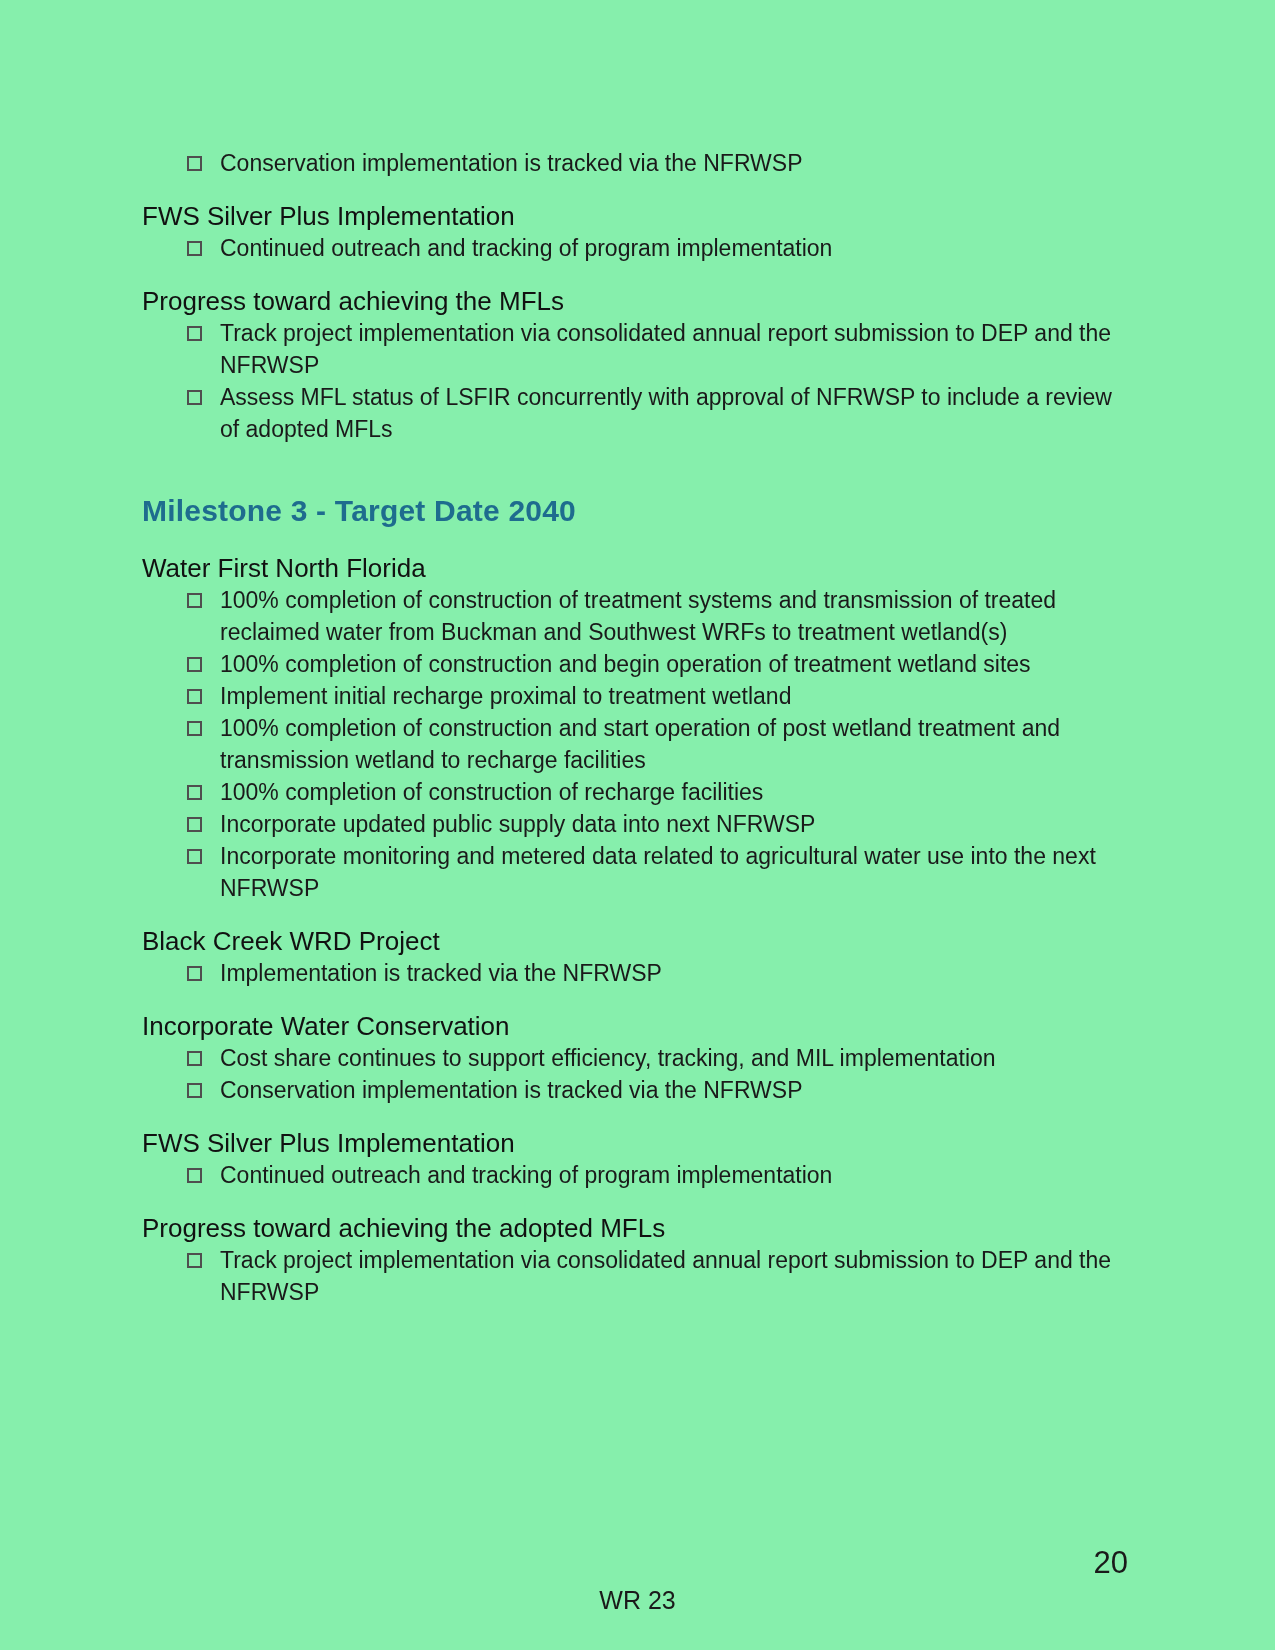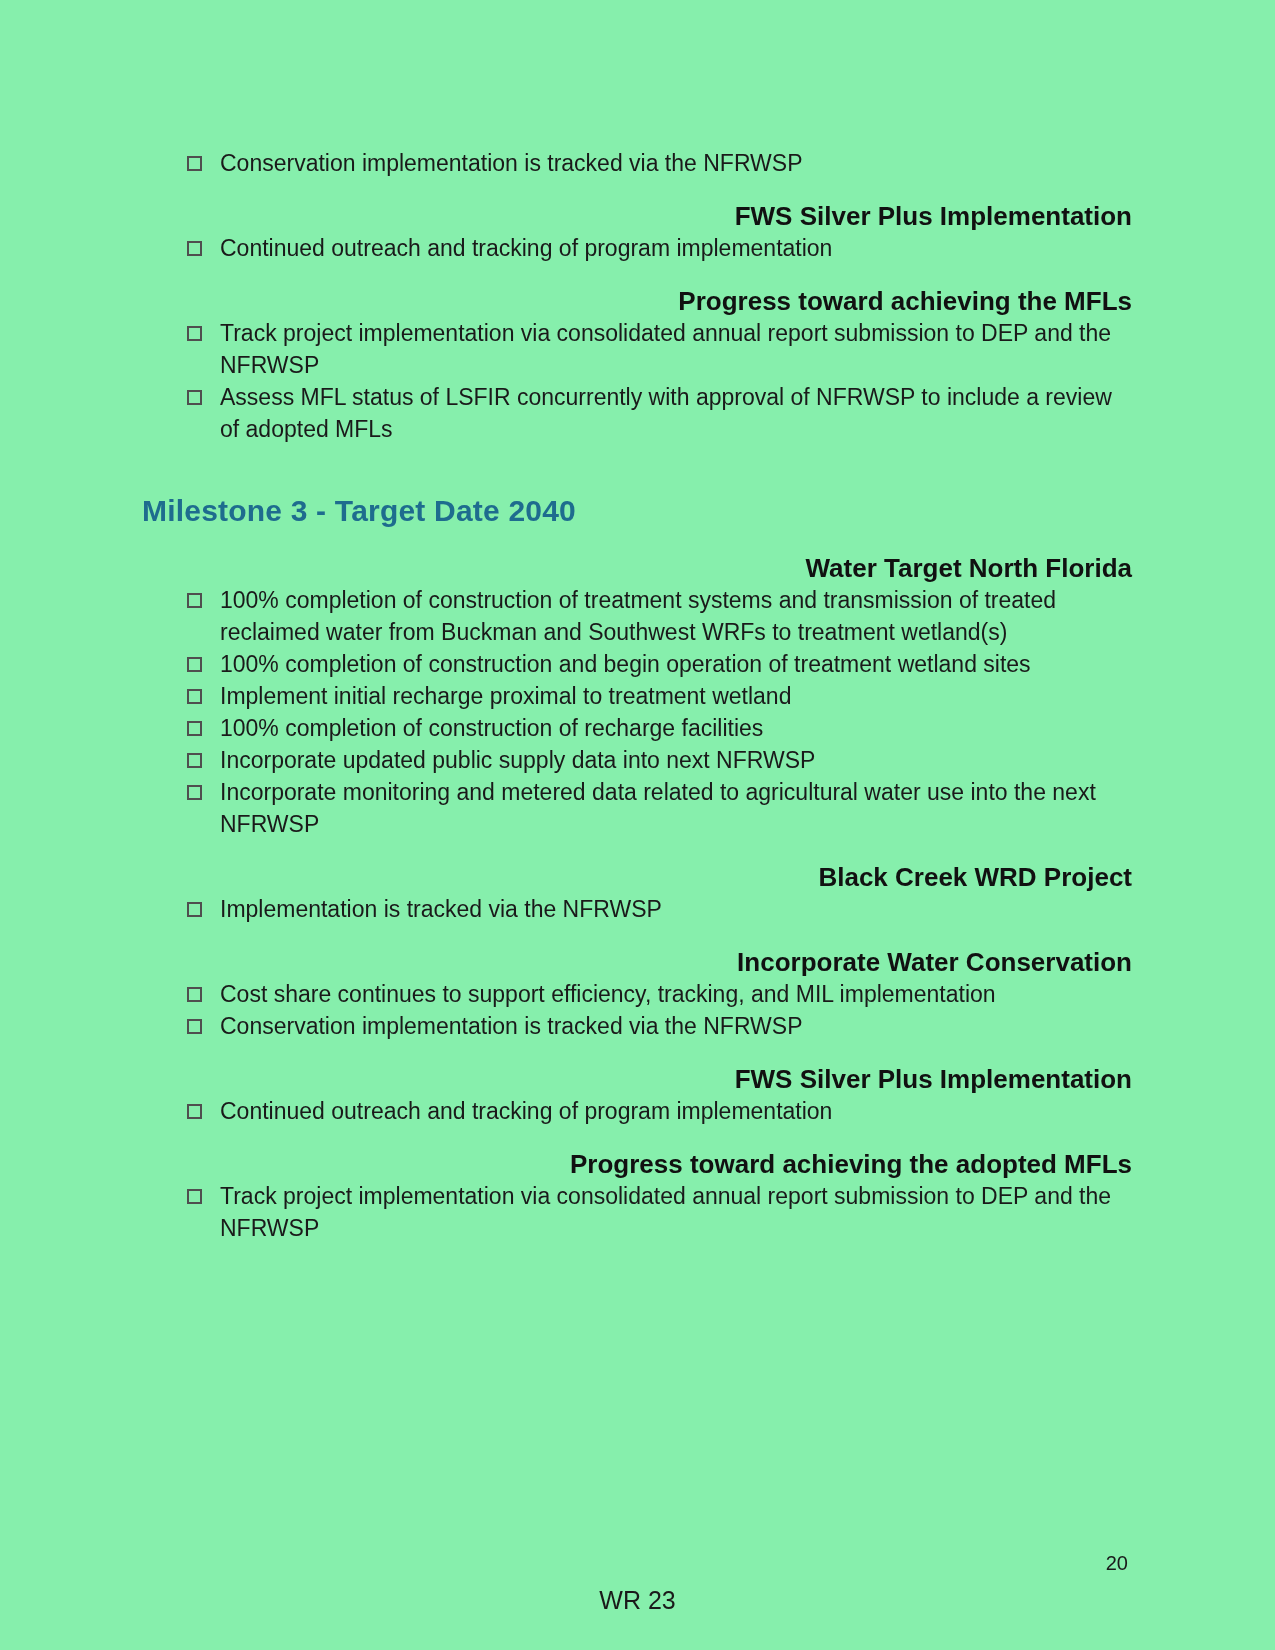--- a/index.html
+++ b/index.html
@@ -26,25 +26,24 @@
   .h1 {
     font-size: 30px;
     font-weight: bold;
     color: #1e6c8e;
     line-height: 40px;
     margin: 46px 0 11px 0;
     letter-spacing: 0.2px;
   }
   .h2 {
     font-size: 26px;
-    font-weight: bold;
+    font-weight: normal;
     color: #111111;
     line-height: 32px;
     margin: 21px 0 0 0;
-    text-align: right;
   }
   .bullet {
     position: relative;
     padding-left: 78px;
     width: 912px;
     font-size: 23px;
     line-height: 32px;
     color: #1a1a1a;
   }
   .bullet .box {
@@ -53,21 +52,21 @@
     top: 9px;
     width: 11px;
     height: 11px;
     border: 2px solid #4f4f4f;
     background: transparent;
   }
   .footer-page-number {
     position: absolute;
     top: 1548px;
     right: 147px;
-    font-size: 20px;
+    font-size: 31px;
     line-height: 30px;
     color: #1a1a1a;
   }
   .footer-doc-code {
     position: absolute;
     top: 1585px;
     left: 0;
     width: 1275px;
     text-align: center;
     font-size: 25px;
@@ -80,25 +79,25 @@
 
 <div class="page">
   <div class="content">
       <div class="bullet"><span class="box"></span><span>Conservation implementation is tracked via the NFRWSP</span></div>
       <div class="h2">FWS Silver Plus Implementation</div>
       <div class="bullet"><span class="box"></span><span>Continued outreach and tracking of program implementation</span></div>
       <div class="h2">Progress toward achieving the MFLs</div>
       <div class="bullet"><span class="box"></span><span>Track project implementation via consolidated annual report submission to DEP and the NFRWSP</span></div>
       <div class="bullet"><span class="box"></span><span>Assess MFL status of LSFIR concurrently with approval of NFRWSP to include a review of adopted MFLs</span></div>
       <div class="h1">Milestone 3 - Target Date 2040</div>
-      <div class="h2">Water Target North Florida</div>
+      <div class="h2">Water First North Florida</div>
       <div class="bullet"><span class="box"></span><span>100% completion of construction of treatment systems and transmission of treated reclaimed water from Buckman and Southwest WRFs to treatment wetland(s)</span></div>
       <div class="bullet"><span class="box"></span><span>100% completion of construction and begin operation of treatment wetland sites</span></div>
       <div class="bullet"><span class="box"></span><span>Implement initial recharge proximal to treatment wetland</span></div>
-      <div class="bullet"><span class="box"></span></div>
+      <div class="bullet"><span class="box"></span><span>100% completion of construction and start operation of post wetland treatment and transmission wetland to recharge facilities</span></div>
       <div class="bullet"><span class="box"></span><span>100% completion of construction of recharge facilities</span></div>
       <div class="bullet"><span class="box"></span><span>Incorporate updated public supply data into next NFRWSP</span></div>
       <div class="bullet"><span class="box"></span><span>Incorporate monitoring and metered data related to agricultural water use into the next NFRWSP</span></div>
       <div class="h2">Black Creek WRD Project</div>
       <div class="bullet"><span class="box"></span><span>Implementation is tracked via the NFRWSP</span></div>
       <div class="h2">Incorporate Water Conservation</div>
       <div class="bullet"><span class="box"></span><span>Cost share continues to support efficiency, tracking, and MIL implementation</span></div>
       <div class="bullet"><span class="box"></span><span>Conservation implementation is tracked via the NFRWSP</span></div>
       <div class="h2">FWS Silver Plus Implementation</div>
       <div class="bullet"><span class="box"></span><span>Continued outreach and tracking of program implementation</span></div>

